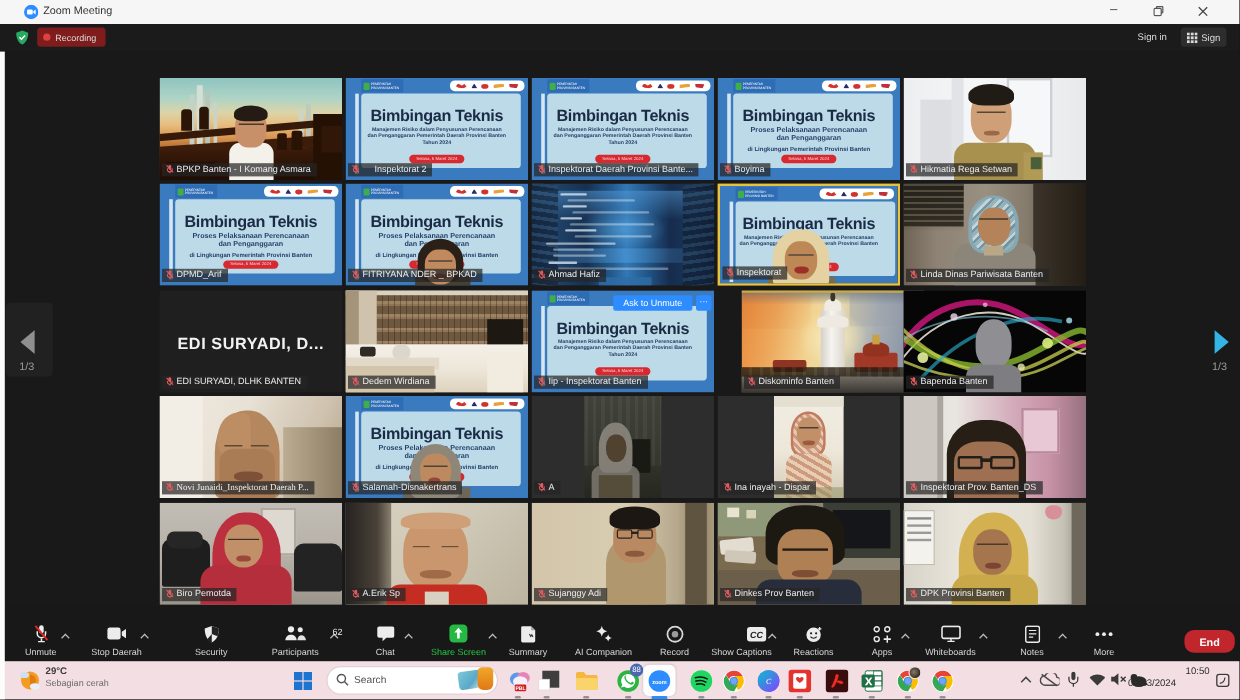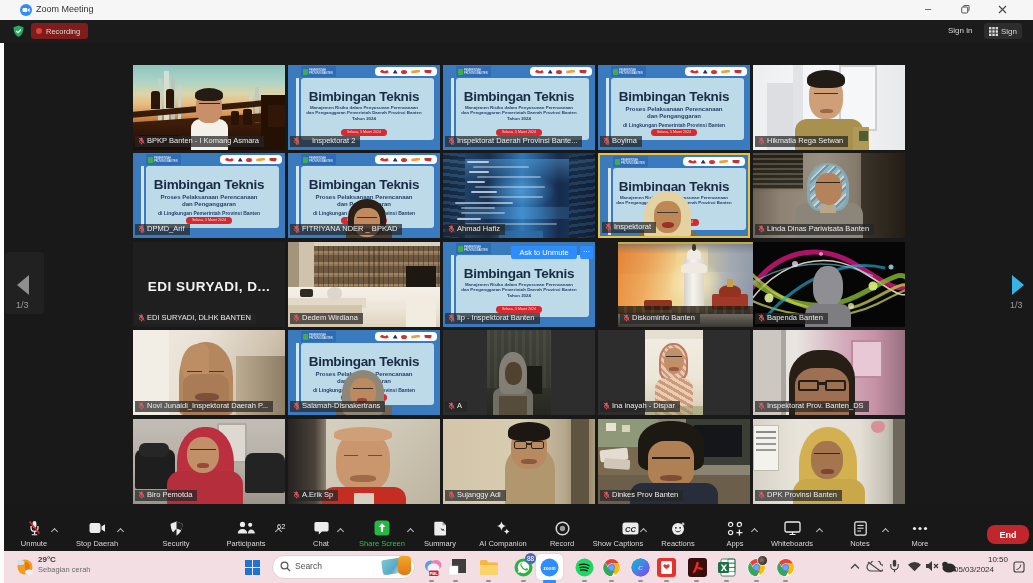--- a/index.html
+++ b/index.html
@@ -535,21 +535,21 @@
     <div class="pv" style="background:linear-gradient(115deg,#f0ebe3 0%,#e8e1d5 40%,#cfc2ae 75%,#b0a28a 100%);">
 <div style="position:absolute;left:0;top:0;width:36px;height:85px;background:#f2ede5;"></div>
 <div style="position:absolute;left:46px;top:12px;width:54px;height:73px;background:#b5875f;border-radius:48% 48% 8% 8%;"></div>
 <div style="position:absolute;left:48px;top:14px;width:28px;height:38px;background:#bd8d64;border-radius:60% 20% 20% 40%;"></div>
 <div style="position:absolute;left:50px;top:44px;width:46px;height:41px;background:#aa7c56;border-radius:26% 26% 0 0;"></div>
 <div style="position:absolute;left:54px;top:41px;width:15px;height:4px;border-top:1.6px solid #4a3828;"></div>
 <div style="position:absolute;left:76px;top:41px;width:15px;height:4px;border-top:1.6px solid #4a3828;"></div>
 <div style="position:absolute;left:62px;top:63px;width:24px;height:8px;background:#7d5038;border-radius:40%;"></div>
 <div style="position:absolute;left:103px;top:26px;width:49px;height:59px;background:linear-gradient(90deg,#bcac92,#8d7d64);"></div>
 </div>
-    <div class="chip" style="left:2px;bottom:3px;">
+    <div class="chip" style="left:2px;bottom:3px;font-family:Liberation Serif, serif;">
       <svg width="7" height="8" viewBox="0 0 7 8" style="flex:none;">
         <g fill="#e05a5e">
           <rect x="2.3" y="0.4" width="2.4" height="4" rx="1.2"></rect>
           <path d="M1.1 3.2v1a2.4 2.4 0 0 0 4.8 0v-1h-.8v1a1.6 1.6 0 0 1-3.2 0v-1z"></path>
           <rect x="3.1" y="6" width="0.9" height="1.4"></rect>
         </g>
         <line x1="0.8" y1="0.8" x2="6.2" y2="6.6" stroke="#e05a5e" stroke-width="0.9"></line>
       </svg>
       <span>Novi Junaidi_Inspektorat Daerah P...</span>
     </div>
@@ -1072,16 +1072,16 @@
 <svg style="position:absolute;left:925px;top:560px;" width="14" height="12" viewBox="0 0 14 12">
     <path d="M1 4h2.5L7 1v10L3.5 8H1z" fill="#3a3a3a"></path>
     <path d="M9 4l4 4M13 4l-4 4" stroke="#3a3a3a" stroke-width="1.2"></path>
   </svg>
 <svg style="position:absolute;left:941px;top:560px;" width="16" height="13" viewBox="0 0 16 13">
     <ellipse cx="8" cy="8" rx="6.5" ry="4.5" fill="#2a2a2a"></ellipse>
     <circle cx="4" cy="4.5" r="2.8" fill="#2a2a2a"></circle>
     <path d="M12 9c1.5-.5 3 .2 3.4 1.4l-2.4 1z" fill="#2a2a2a"></path>
   </svg>
 <div style="position:absolute;left:940px;top:555px;width:68px;text-align:right;font-size:8px;color:#2f2f2f;">10:50</div>
-<div style="position:absolute;left:940px;top:565px;width:68px;text-align:center;font-size:8px;color:#2f2f2f;">05/03/2024</div>
+<div style="position:absolute;left:940px;top:565px;width:68px;text-align:left;font-size:8px;color:#2f2f2f;">05/03/2024</div>
 <svg style="position:absolute;left:1013px;top:561px;" width="12" height="12" viewBox="0 0 12 12">
     <rect x="1" y="1" width="10" height="10" rx="2" fill="none" stroke="#3a3a3a" stroke-width="1.1"></rect>
     <path d="M3.5 8.5c2.5-.4 4-1.9 4.3-4.9" fill="none" stroke="#3a3a3a" stroke-width="1"></path>
   </svg>
 </body></html>

